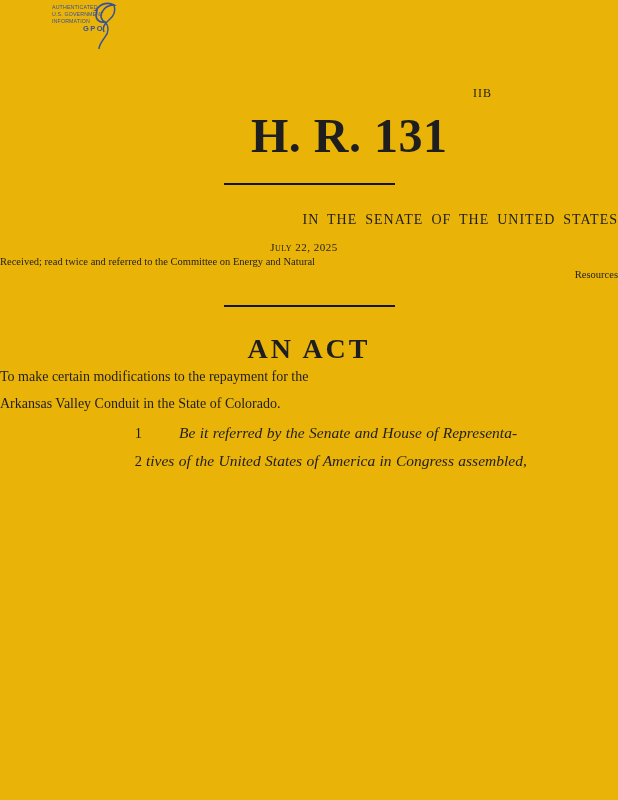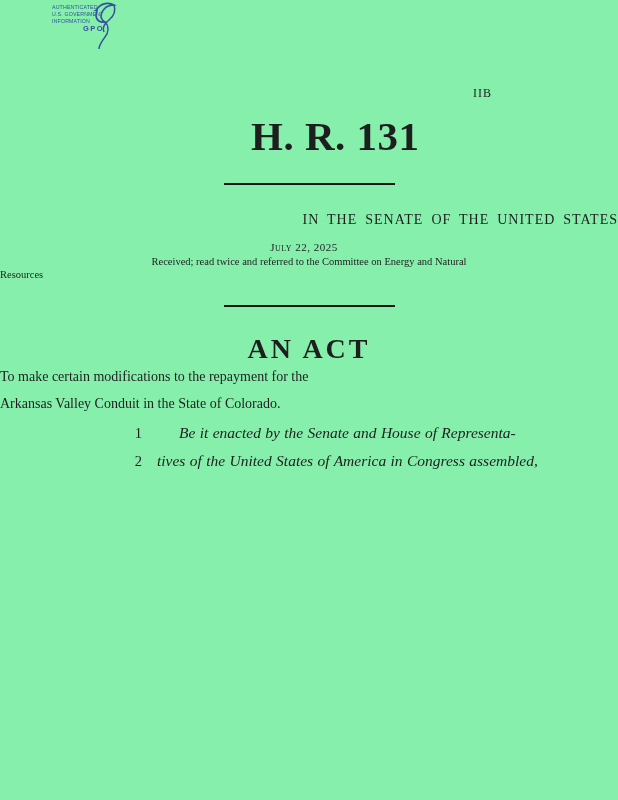--- a/index.html
+++ b/index.html
@@ -1,20 +1,20 @@
 <!DOCTYPE html>
 <html><head>
 <meta charset="utf-8">
 <style>
   html, body { margin: 0; padding: 0; background: #ffffff; }
   .page {
     position: relative;
     width: 618px;
     height: 800px;
-    background: #86efac;
+    background: #eab308;
     font-family: "Liberation Serif", "DejaVu Serif", serif;
     color: #1e1e1e;
     overflow: hidden;
   }
 
   
   .stamp { position: absolute; left: 40px; top: 2px; color: #35519e; }
   .stamp-text {
     position: absolute; left: 0; top: 2px; width: 48px;
     text-align: right;
@@ -37,46 +37,46 @@
   }
 
   
   .congress-block {
     position: absolute; left: 124px; top: 122px; width: 106px;
     text-align: center; font-variant: small-caps;
     font-size: 13px; line-height: 14px;
   }
   .bill-number {
     position: absolute; left: 251px; top: 114px;
-    font-size: 41px; font-weight: bold; line-height: 44px;
+    font-size: 48px; font-weight: bold; line-height: 44px;
     letter-spacing: 0.5px; white-space: nowrap;
   }
 
   .rule { position: absolute; left: 224px; width: 171px; height: 2px; background: #151515; }
   .rule-1 { top: 183px; }
   .rule-2 { top: 305px; }
 
   
   .chamber-heading {
     position: absolute; left: 0; top: 212px; width: 618px;
     text-align: right; font-size: 14px;
     letter-spacing: 1px; word-spacing: 3.5px; white-space: nowrap;
   }
   .date-line {
     position: absolute; left: 0; top: 241px; width: 608px;
     text-align: center; font-size: 11px; font-variant: small-caps;
     letter-spacing: 0.5px;
   }
   .action-line-1 {
     position: absolute; left: 0; top: 256px; width: 618px;
-    text-align: center; font-size: 10.5px;
+    text-align: left; font-size: 10.5px;
   }
   .action-line-2 {
     position: absolute; left: 0; top: 269px; width: 618px;
-    text-align: left; font-size: 10.5px;
+    text-align: right; font-size: 10.5px;
   }
 
   
   .act-heading {
     position: absolute; left: 0; top: 333px; width: 618px;
     text-align: center; font-size: 28px; font-weight: bold;
     letter-spacing: 3px;
   }
   .act-title-1 {
     position: absolute; left: 0; top: 369px; width: 618px;
@@ -87,21 +87,21 @@
     text-align: left; font-size: 14px;
   }
 
   
   .body-line { position: absolute; left: 133px; width: 360px; font-size: 15px; white-space: nowrap; }
   .body-line-1 { top: 424px; }
   .body-line-2 { top: 452px; }
   .line-num { display: inline-block; width: 9px; text-align: right; font-size: 14.5px; }
   .line-text { font-style: italic; font-size: 15.5px; word-spacing: 0.5px; }
   .body-line-1 .line-text { margin-left: 37px; }
-  .body-line-2 .line-text { margin-left: 15px; }
+  .body-line-2 .line-text { margin-left: 4px; }
 </style>
 </head>
 <body>
 
 <div class="page">
 
   <div class="stamp">
     <div class="stamp-text">
       <div>AUTHENTICATED</div>
       <div>U.S. GOVERNMENT</div>
@@ -129,19 +129,19 @@
   <div class="action-line-1">Received; read twice and referred to the Committee on Energy and Natural</div>
   <div class="action-line-2">Resources</div>
 
   <div class="rule rule-2"></div>
 
   <div class="act-heading">AN ACT</div>
   <div class="act-title-1">To make certain modifications to the repayment for the</div>
   <div class="act-title-2">Arkansas Valley Conduit in the State of Colorado.</div>
 
   <div class="body-line body-line-1">
-    <span class="line-num">1</span><span class="line-text">Be it enacted by the Senate and House of Representa-</span>
+    <span class="line-num">1</span><span class="line-text">Be it referred by the Senate and House of Representa-</span>
   </div>
   <div class="body-line body-line-2">
     <span class="line-num">2</span><span class="line-text">tives of the United States of America in Congress assembled,</span>
   </div>
 
 </div>
 
 </body></html>

